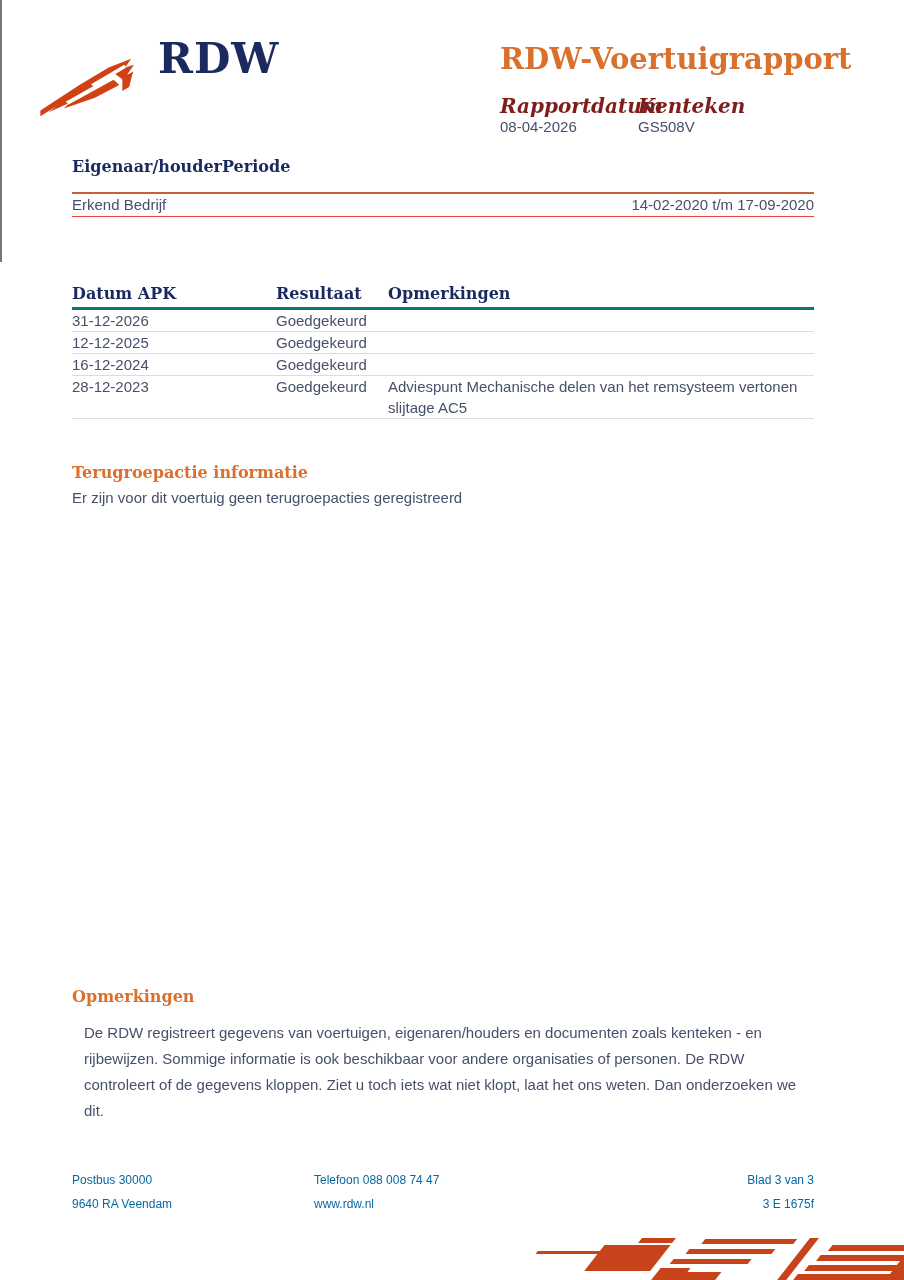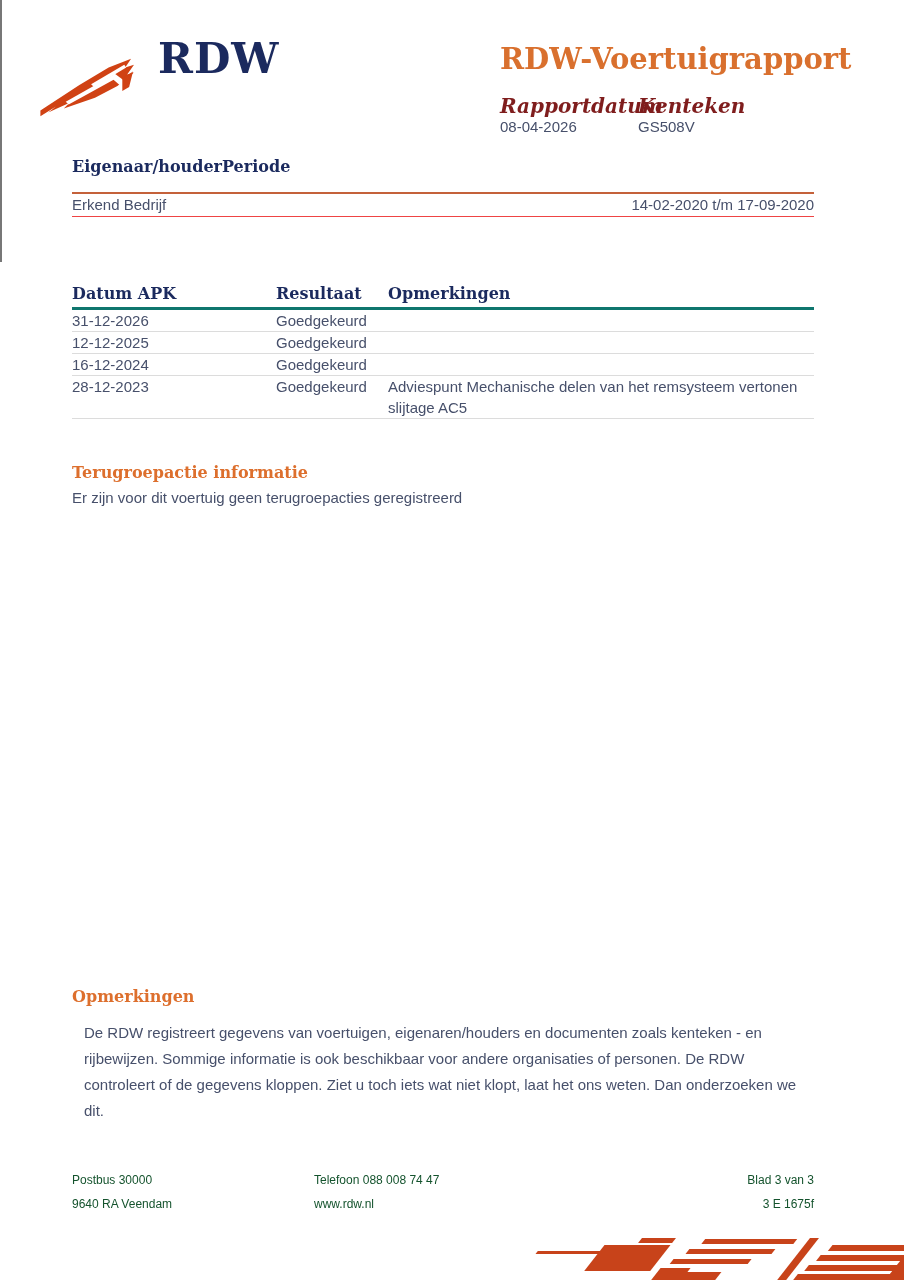--- a/index.html
+++ b/index.html
@@ -65,21 +65,21 @@
   .apk-cell{padding:0;}
   .apk-remark{max-width:420px;}
   
   .recall{top:464px;}
   .recall-text{font-size:15px;line-height:20px;margin-top:6px;}
   
   .proclaimer{top:988px;}
   .proclaimer-text{font-size:15px;line-height:26px;margin-top:14px;margin-left:12px;}
   
   .footer{position:absolute;left:72px;top:1168px;width:742px;
-    font-size:12px;color:#14532d;}
+    font-size:12px;color:#0369a1;}
   .footer-grid{display:flex;}
   .f-col1{width:203px;}
   .f-col2{flex:1;margin-left:39px;}
   .f-col3{text-align:right;}
   .f-line{line-height:24px;height:24px;}
   
   .decoration{position:absolute;right:0;bottom:0;width:384px;height:42px;}
 </style>
 </head>
 <body>

